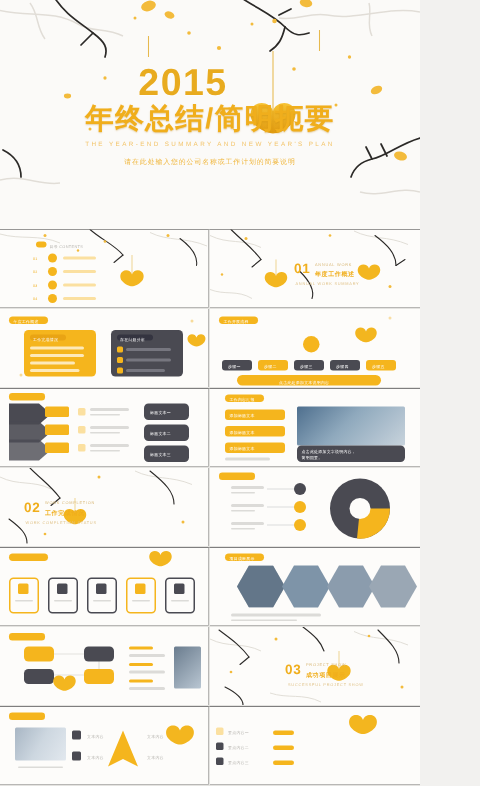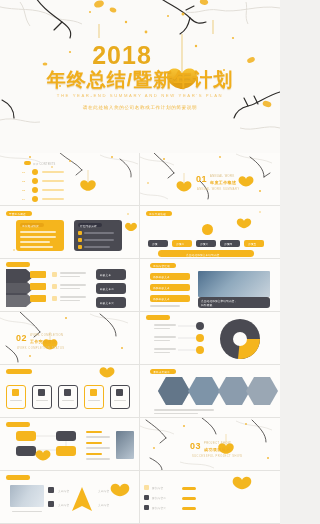--- a/index.html
+++ b/index.html
@@ -140,22 +140,22 @@
 
       <g transform="translate(182,74)">
         <path d="M0 0 C -1.2 -5 -8 -7 -12 -4 C -15.5 -1.5 -16 4 -13 8
                  C -9 13 -3 15 0 15 C 3 15 9 13 13 8 C 16 4 15.5 -1.5 12 -4
                  C 8 -7 1.2 -5 0 0 Z" fill="url(#gl)"></path>
         <path d="M0 0 L 0 14" stroke="#d99a10" stroke-width=".5" opacity=".5"></path>
       </g>
     </svg>
 
     <div class="hero-inner">
-      <div class="hero-year">2018</div>
-      <div class="hero-title">年终总结/暨新年计划</div>
+      <div class="hero-year">2015</div>
+      <div class="hero-title">年终总结/简明扼要</div>
       <div class="hero-sub-en">THE YEAR-END SUMMARY AND NEW YEAR'S PLAN</div>
       <div class="hero-sub-cn">请在此处输入您的公司名称或工作计划的简要说明</div>
     </div>
   </div>
 
   <div class="grid">
 
     <div class="thumb">
       <svg width="140" height="53" viewBox="0 0 140 53">
         <rect width="140" height="53" fill="#fdfcfa"></rect>

